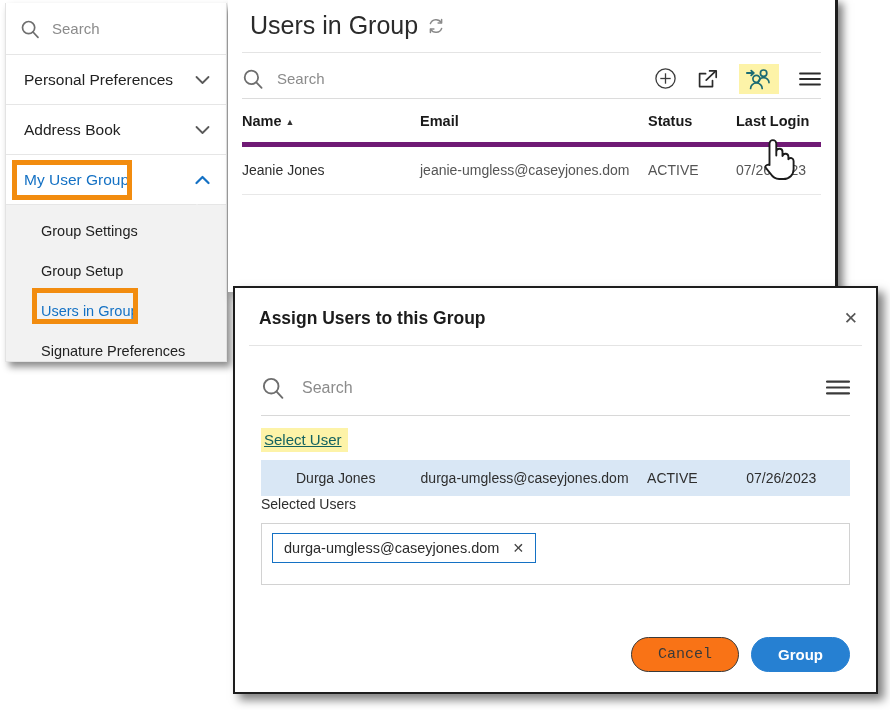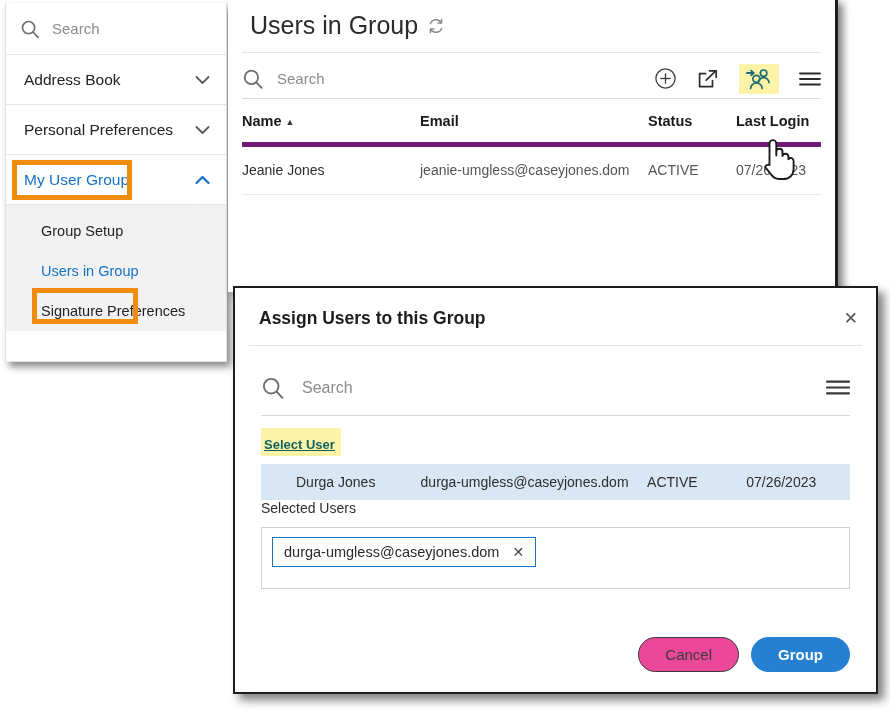--- a/index.html
+++ b/index.html
@@ -127,22 +127,22 @@
   .modal-body { padding: 0 26px; }
   .m-search {
     display: flex; align-items: center; justify-content: space-between;
     height: 56px; border-bottom: 1px solid #d8d8d8; margin-top: 14px;
   }
   .m-search .ph { color: #8b8b8b; font-size: 16px; }
   .m-left { display: flex; align-items: center; gap: 17px; }
   .sel-user-wrap { margin-top: 12px; }
   .sel-user {
     display: inline-block; background: #fdf3a8;
-    padding: 9px 6px 4px 3px;
-    font-size: 13px; font-weight: bold; color: #13625f;
+    padding: 3px 6px 4px 3px;
+    font-size: 15px; font-weight: normal; color: #13625f;
     text-decoration: underline; cursor: pointer;
   }
   .m-row {
     margin-top: 8px; background: #d9e7f5;
     display: flex; align-items: center; height: 36px;
     font-size: 14px; color: #2e2e2e;
   }
   .c-name { width: 140px; padding-left: 8px; margin-left: 27px; }
   .c-email { width: 240px; }
   .c-status { width: 105px; }
@@ -159,21 +159,21 @@
   }
   .chip .x { color: #444; font-size: 14px; cursor: pointer; }
   .modal-foot {
     position: absolute; right: 26px; bottom: 20px;
     display: flex; align-items: center; gap: 12px;
   }
   .btn {
     font-size: 15px; border-radius: 20px; padding: 9px 26px;
     cursor: pointer; line-height: 1;
   }
-  .btn-cancel { background: #ec4899; border: 1px solid #3a3a3a; color: #3a3a3a; }
+  .btn-cancel { background: #f97316; border: 1px solid #3a3a3a; color: #3a3a3a; font-family: Liberation Mono, monospace; }
   .btn-assign { background: #2680d2; border: 1px solid #2680d2; color: #fff; font-weight: bold; }
 
   svg { display: block; }
 </style>
 </head>
 <body>
 
 <div id="root">
 
   <div class="sidebar">
@@ -182,47 +182,50 @@
       <span>
         <svg width="20" height="20" viewBox="0 0 20 20">
           <circle cx="8.6" cy="8.6" r="6.1" fill="none" stroke="#6e6e6e" stroke-width="1.7"></circle>
           <line x1="13" y1="13" x2="18" y2="18.3" stroke="#6e6e6e" stroke-width="1.7" stroke-linecap="round"></line>
         </svg>
       </span>
       <span class="ph">Search</span>
     </div>
 
     <div class="sb-row">
-      <span>Address Book</span>
+      <span>Personal Preferences</span>
       <span class="chev">
         <svg width="15" height="10" viewBox="0 0 15 10">
             <polyline points="1.5,2 7.5,8 13.5,2" fill="none" stroke="#5a5a5a" stroke-width="1.8" stroke-linecap="round" stroke-linejoin="round"></polyline>
           </svg>
       </span>
     </div>
 
     <div class="sb-row">
-      <span>Personal Preferences</span>
+      <span>Address Book</span>
       <span class="chev">
         <svg width="15" height="10" viewBox="0 0 15 10">
             <polyline points="1.5,2 7.5,8 13.5,2" fill="none" stroke="#5a5a5a" stroke-width="1.8" stroke-linecap="round" stroke-linejoin="round"></polyline>
           </svg>
       </span>
     </div>
 
     <div class="sb-row accent">
       <span>My User Group</span>
       <span class="chev blue">
         <svg width="15" height="10" viewBox="0 0 15 10">
             <polyline points="1.5,8 7.5,2 13.5,8" fill="none" stroke="#1471c4" stroke-width="2.2" stroke-linecap="round" stroke-linejoin="round"></polyline>
           </svg>
       </span>
     </div>
 
     <div class="sb-sub">
+      <div class="sb-sub-item">
+        <span>Group Settings</span>
+      </div>
       <div class="sb-sub-item">
         <span>Group Setup</span>
       </div>
       <div class="sb-sub-item link">
         <span>Users in Group</span>
       </div>
       <div class="sb-sub-item">
         <span>Signature Preferences</span>
       </div>
     </div>

